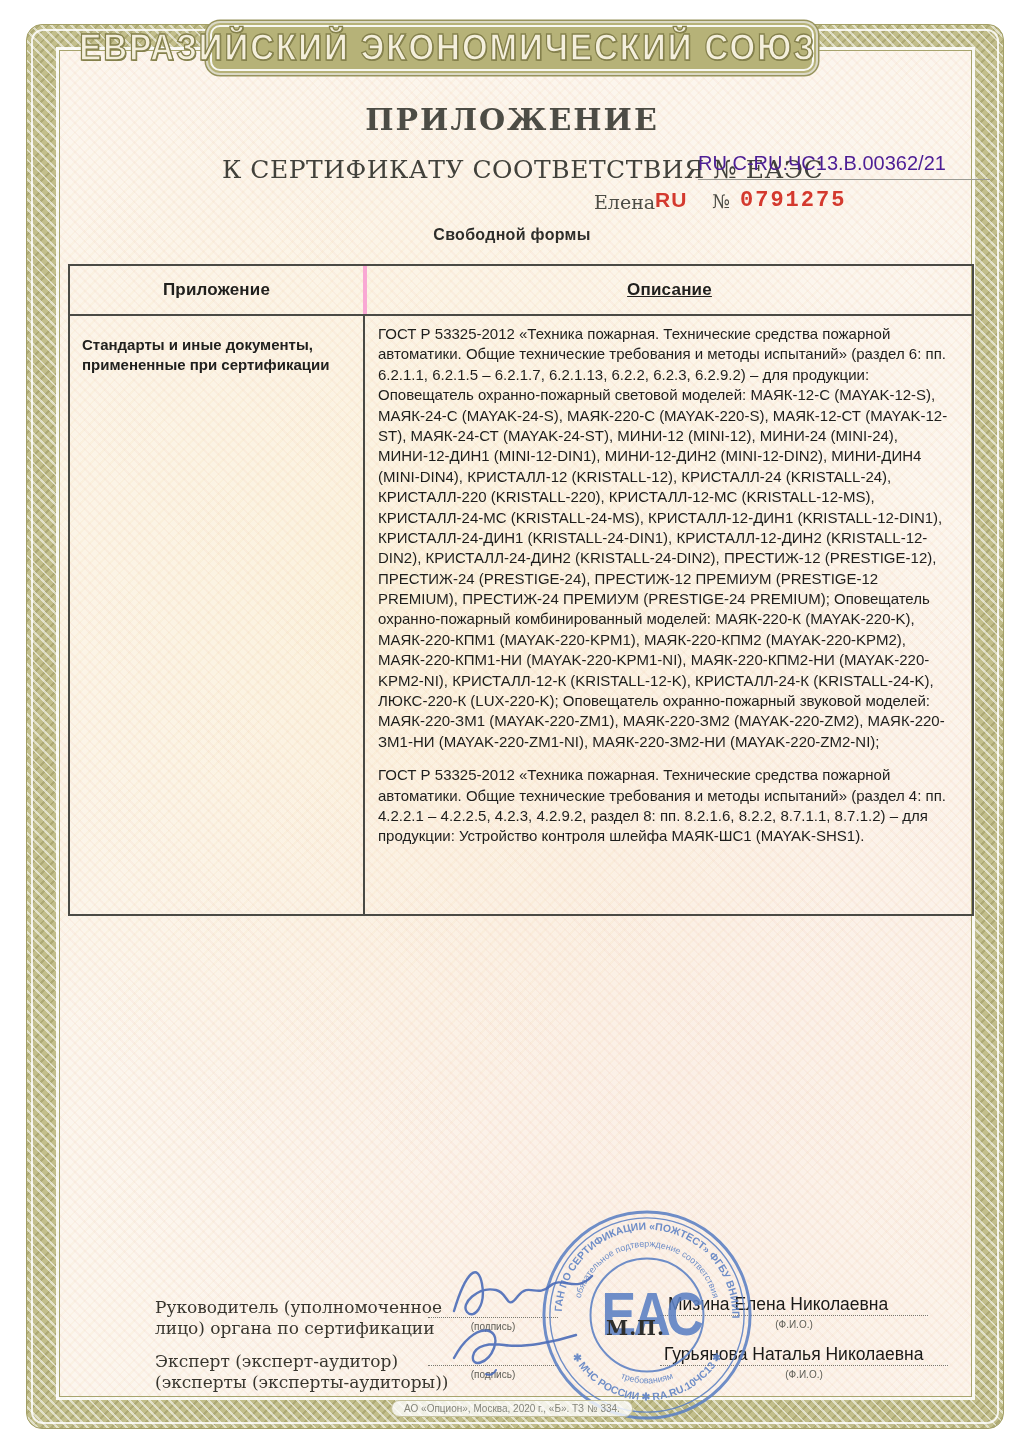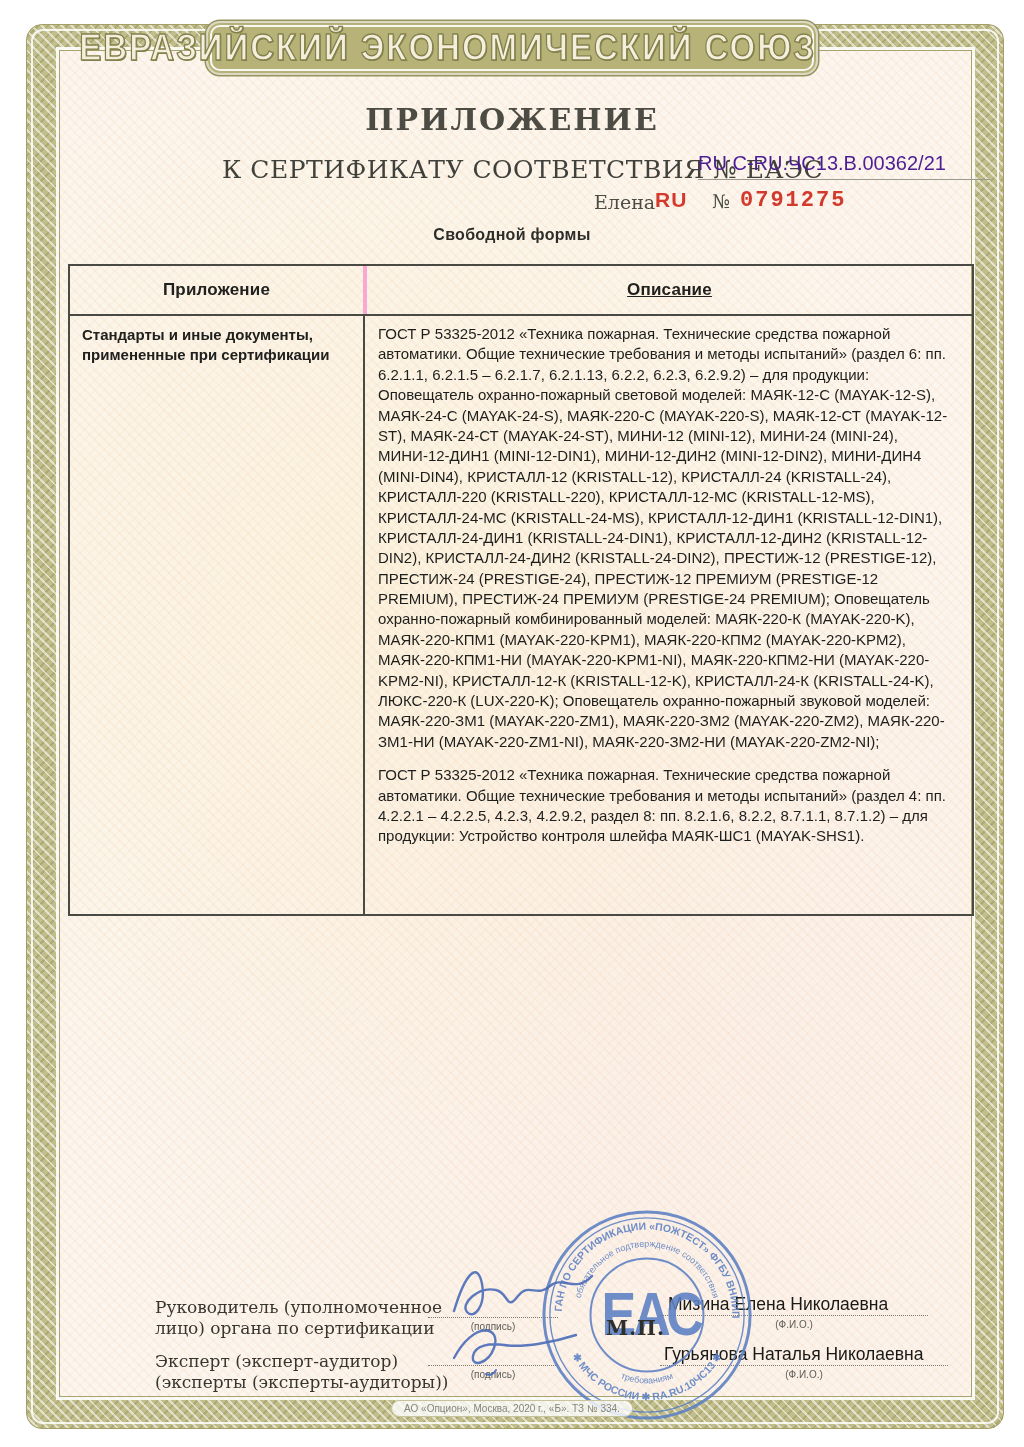--- a/index.html
+++ b/index.html
@@ -89,21 +89,21 @@
     border:2px solid #4a4a45;
   }
   .t-head{display:grid;grid-template-columns:293px 1fr;border-bottom:2px solid #4a4a45;}
   .t-body{display:grid;grid-template-columns:293px 1fr;height:598px;}
   .th{
     display:flex;align-items:center;justify-content:center;height:48px;
     font-size:17px;font-weight:bold;color:#20201e;letter-spacing:.2px;
   }
   .th + .th{border-left:4px solid #f9a8d4;text-decoration:underline;}
   .td-appendix{
-    padding:9px 12px;font-size:15px;font-weight:bold;color:#20201e;line-height:1.35;
+    padding:19px 12px;font-size:15px;font-weight:bold;color:#20201e;line-height:1.35;
   }
   .td-desc{
     border-left:2px solid #4a4a45;padding:8px 13px;font-size:15px;color:#1e1e1c;
     line-height:1.36;
   }
   .td-desc p{margin:0 0 13px 0;}
   
   .sig-label{
     position:absolute;width:305px;z-index:3;
     font-family:"DejaVu Serif","Liberation Serif",serif;font-size:17px;

